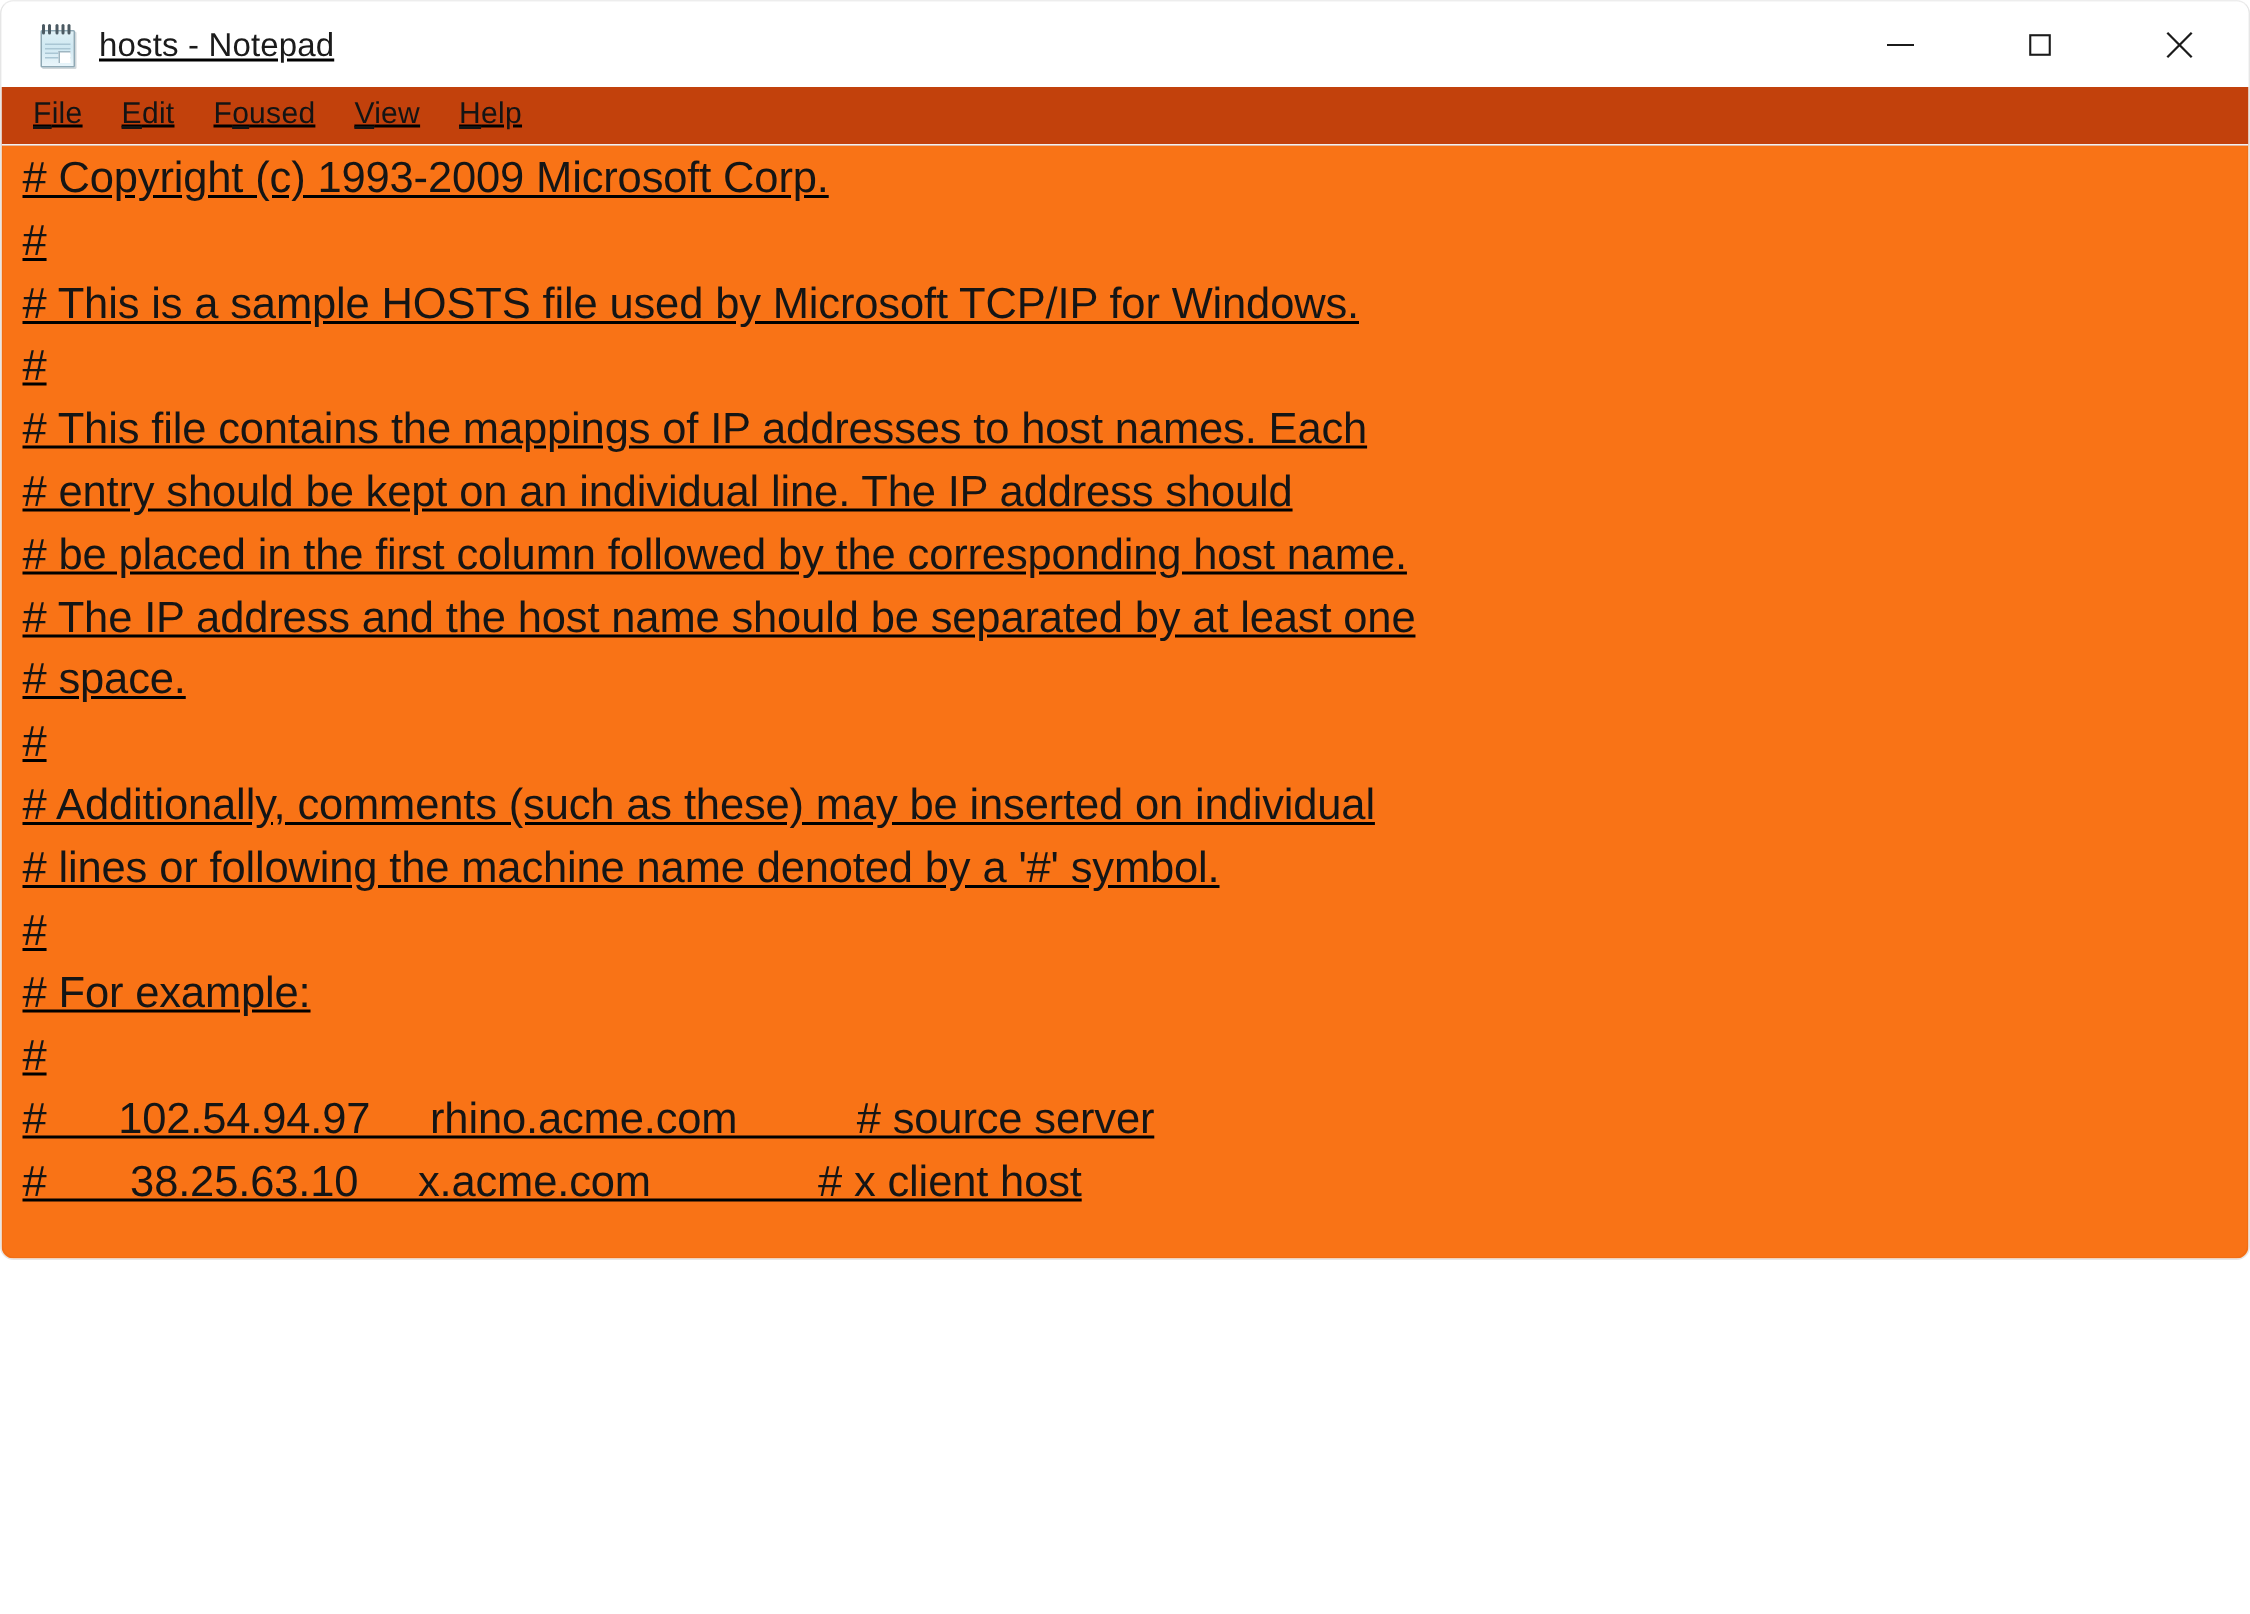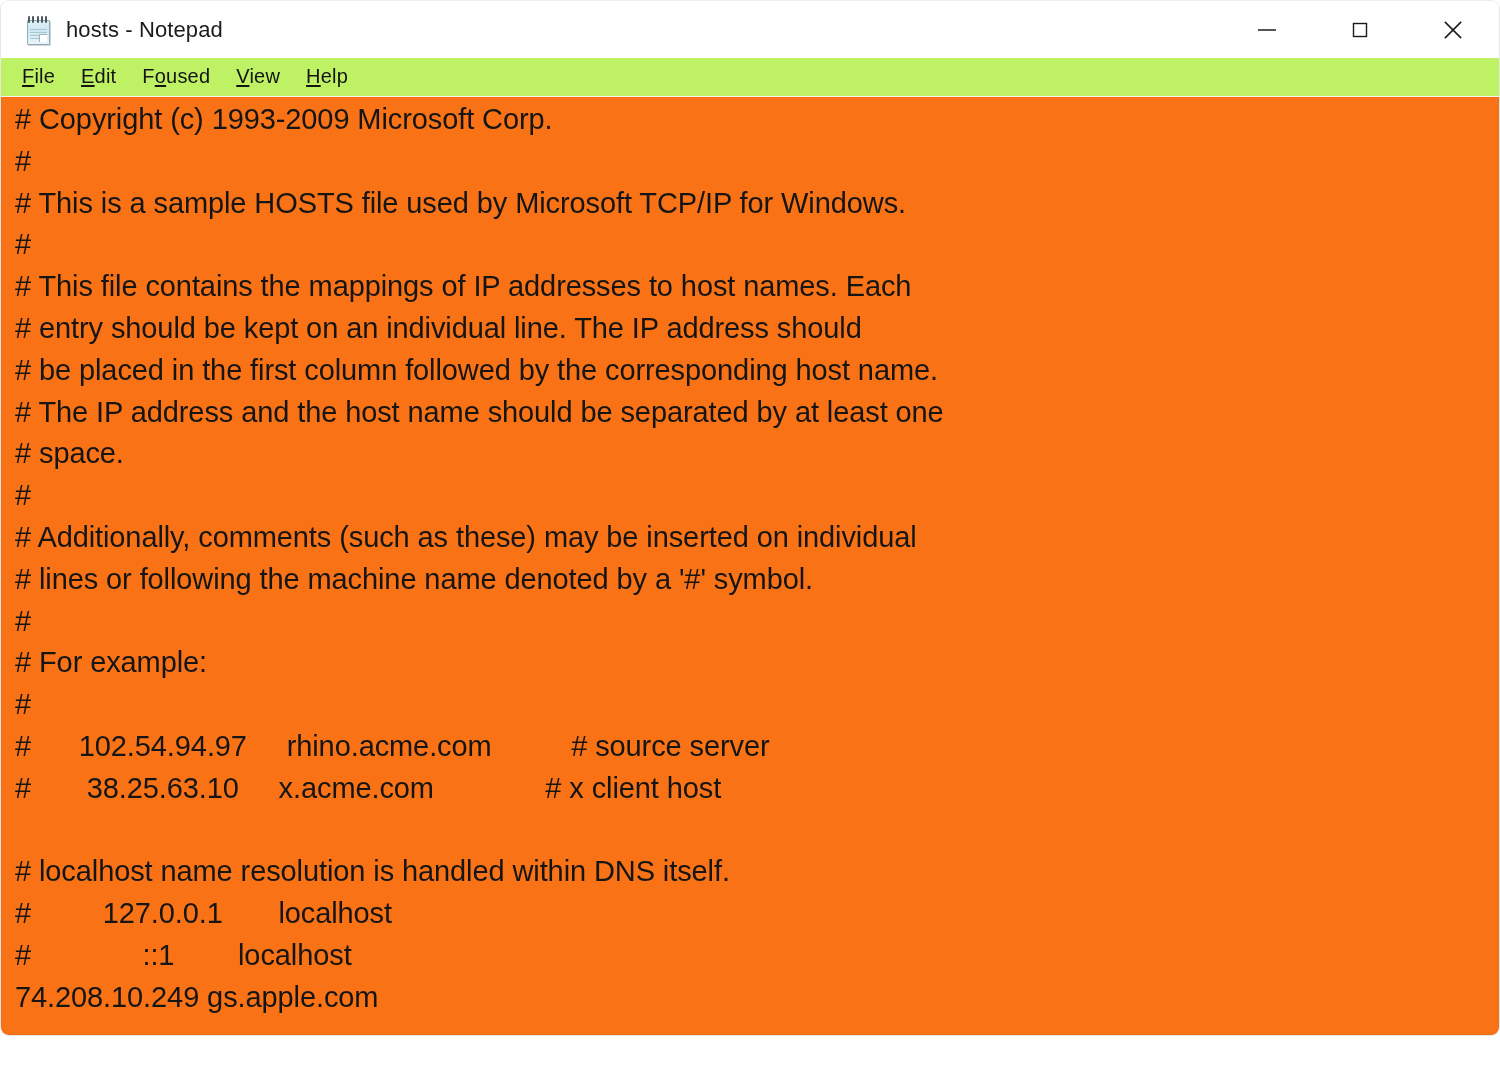--- a/index.html
+++ b/index.html
@@ -13,29 +13,30 @@
     height: 1076px;
     overflow: hidden;
     font-family: "Liberation Sans", "DejaVu Sans", sans-serif;
   }
 
   
   #window {
     position: absolute;
     left: 0; top: 0;
     width: 1500px;
-    height: 1036px;
+    height: 840px;
     box-sizing: border-box;
     background: #ffffff;
     border-radius: 9px;
     border: 1px solid #e6e6e6;
     border-top-color: #ededed;
     overflow: hidden;
     display: flex;
     flex-direction: column;
+    text-decoration: underline;
   }
   #window::after{
     content:"";
     position:absolute;
     left:0; top:0; right:0; bottom:0;
     border-radius:9px;
     box-shadow: inset 0 0 0 1px rgba(0,0,0,0.035);
     pointer-events:none;
   }
 
@@ -120,21 +121,21 @@
     align-items: center;
     justify-content: center;
     cursor: default;
   }
   .win-btn svg { display: block; }
 
   
   .menubar {
     height: 38px;
     min-height: 38px;
-    background: #bef264;
+    background: #c2410c;
     display: flex;
     align-items: center;
     padding-left: 8px;
     border-bottom: 1px solid #f2f2f2;
     position: relative;
     z-index: 2;
   }
   .menu-item {
     font-size: 20px;
     color: #141414;

